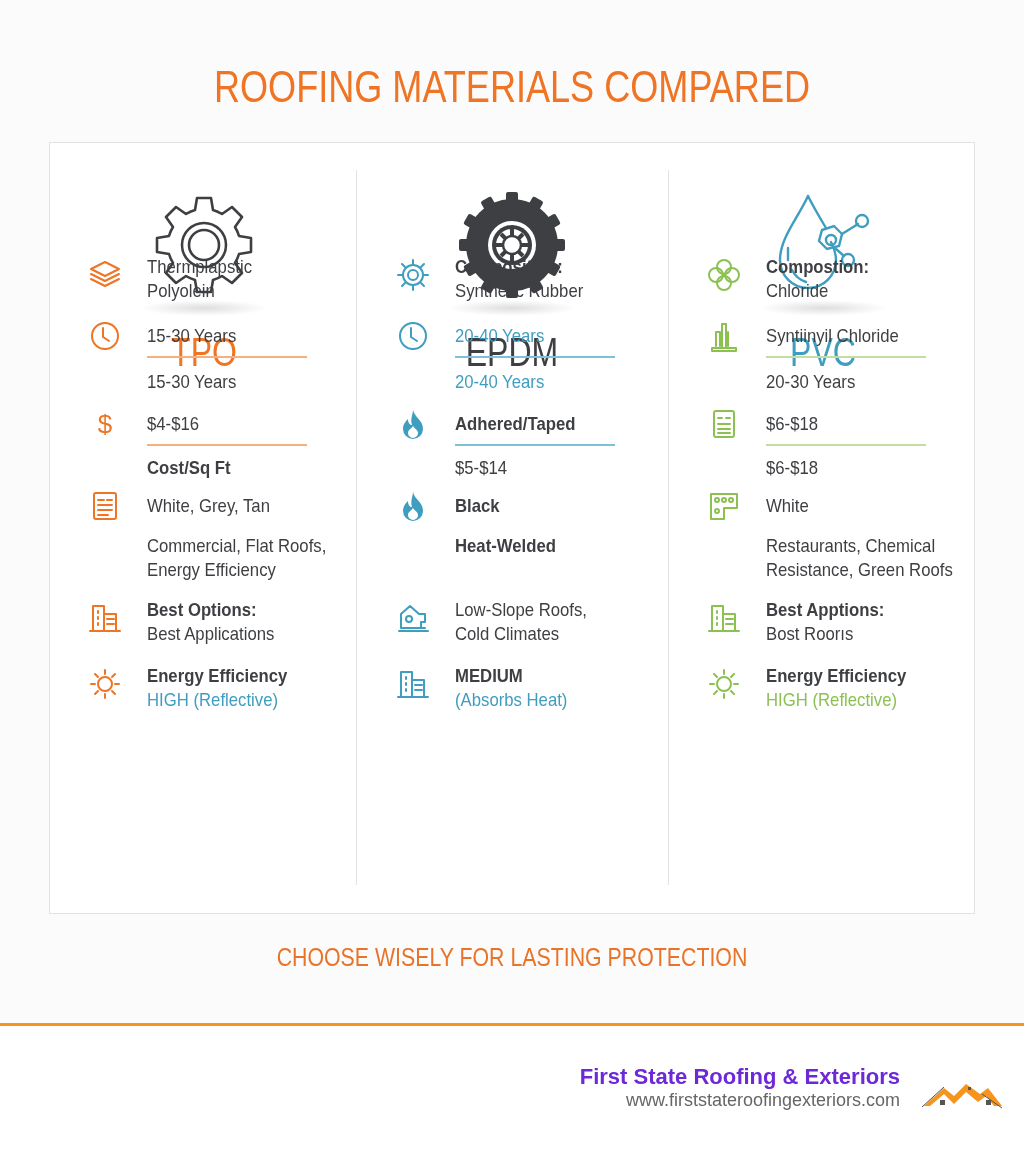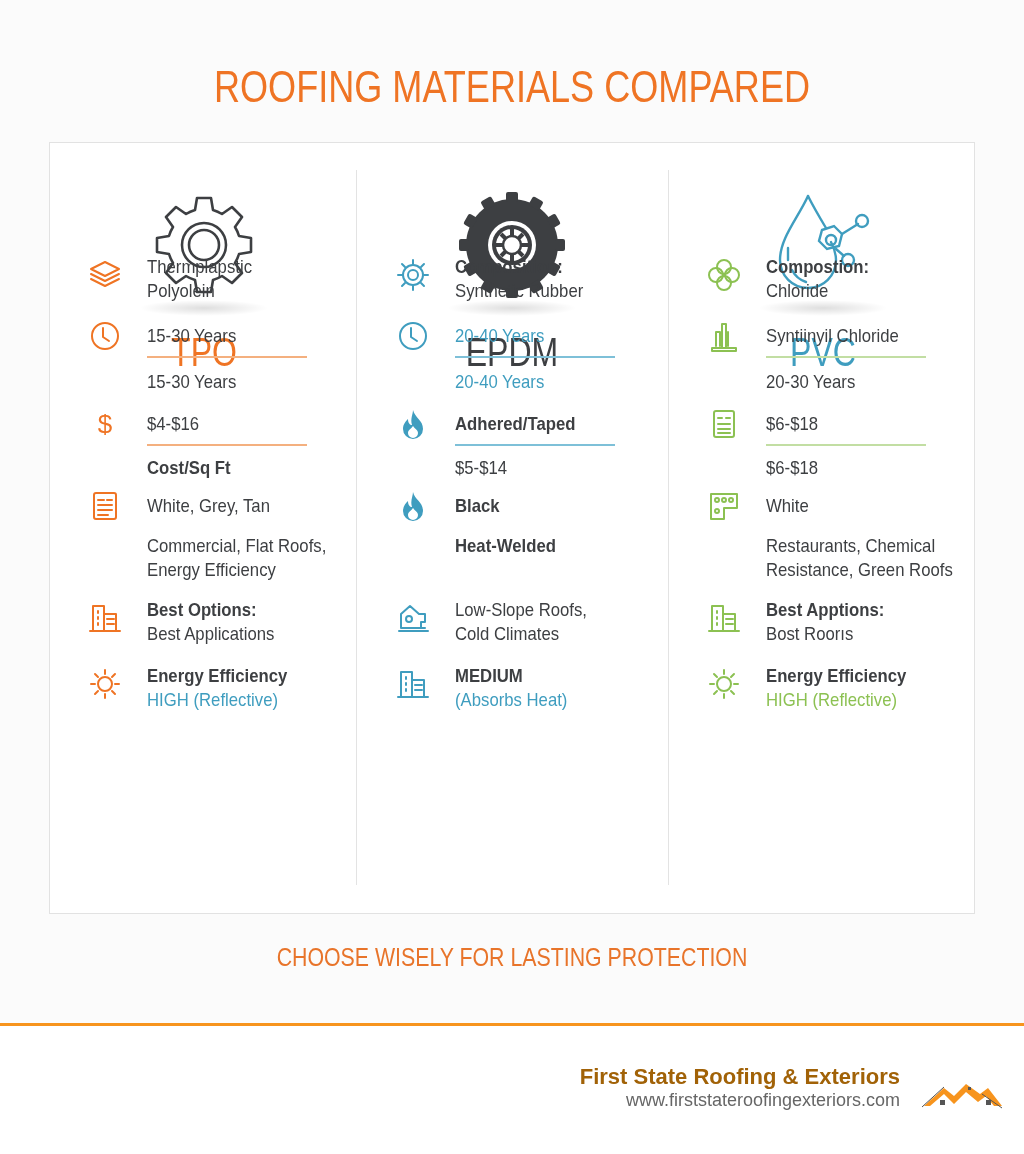--- a/index.html
+++ b/index.html
@@ -53,21 +53,21 @@
     position: absolute; top: 942px; left: 0; width: 1024px; text-align: center;
     font-family: "Liberation Sans", sans-serif;
     font-size: 26px; color: #e8742a;
     transform: scaleX(0.82);
   }
   .bottom-bar { position: absolute; top: 1023px; left: 0; width: 1024px; height: 3px; background: #f7941d; }
   .footer-bg { position: absolute; top: 1026px; left: 0; width: 1024px; height: 128px; background: #ffffff; }
   .brand-name {
     position: absolute; top: 1064px; right: 124px;
     font-family: "Liberation Sans", sans-serif; font-weight: bold;
-    font-size: 22px; color: #a16207;
+    font-size: 22px; color: #6d28d9;
   }
   .brand-url {
     position: absolute; top: 1090px; right: 124px;
     font-family: "Liberation Sans", sans-serif;
     font-size: 18px; color: #666;
   }
   .brand-logo { position: absolute; top: 1080px; left: 920px; width: 84px; height: 30px; }
 </style>
 </head>
 <body>

